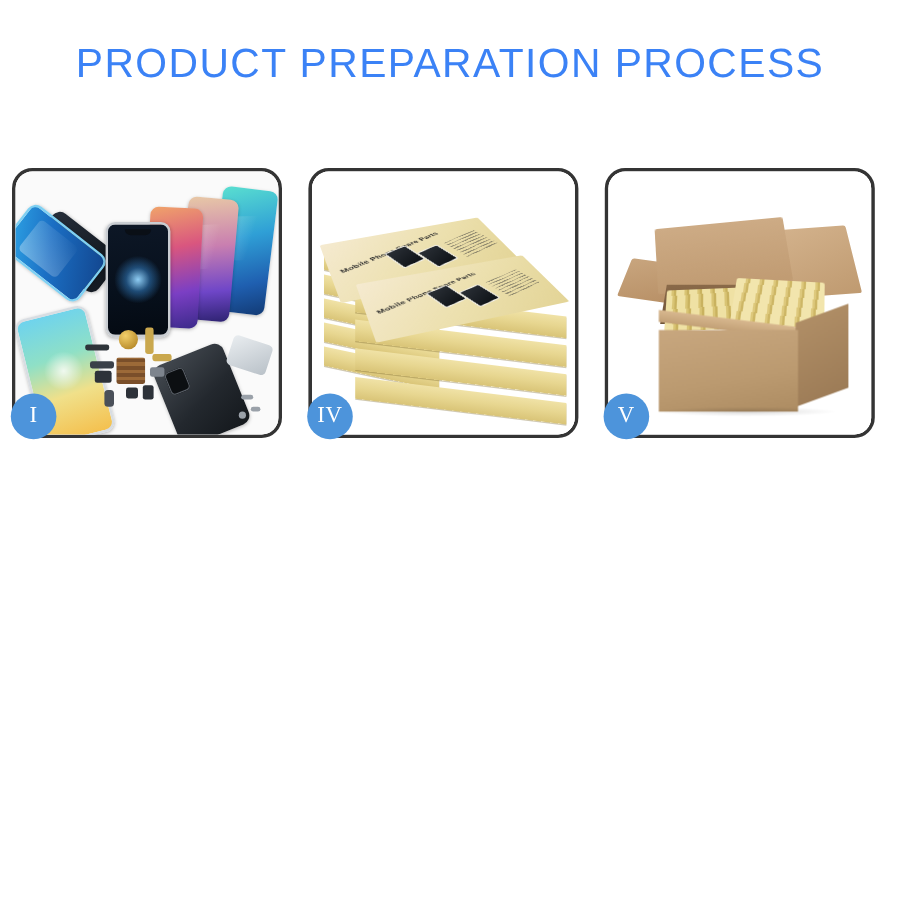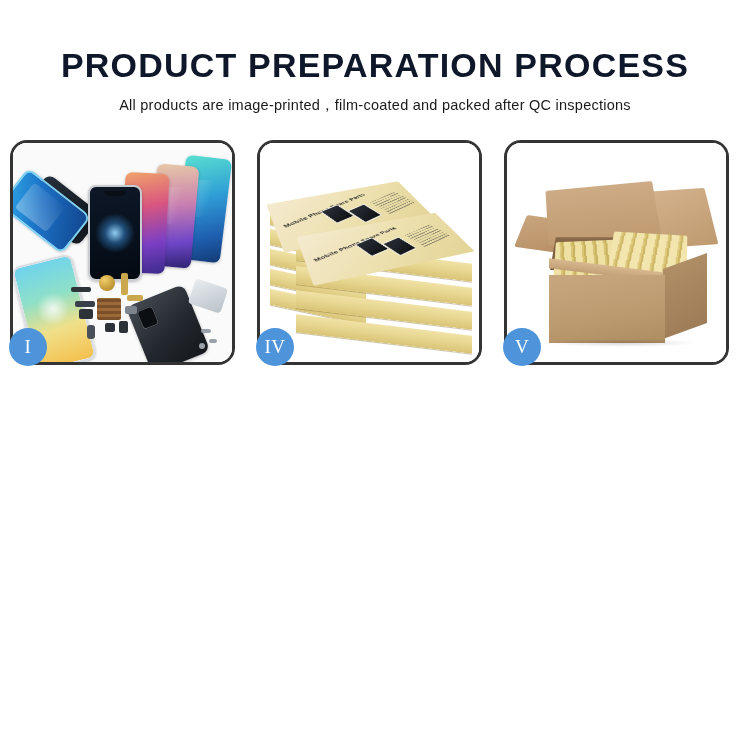--- a/index.html
+++ b/index.html
@@ -25,25 +25,25 @@
   }
 
   
   .header {
     padding-top: 34px;
     text-align: center;
   }
   .title {
     font-family: "Liberation Sans", sans-serif;
     font-size: 34px;
-    font-weight: 700;
+    font-weight: 400;
     letter-spacing: 1.2px;
-    color: #0f172a;
+    color: #3b82f6;
     line-height: 1.12;
-    margin: 12px;
+    margin: 0;
     white-space: nowrap;
   }
   .subtitle {
     font-family: "Liberation Sans", sans-serif;
     font-size: 14.5px;
     font-weight: 400;
     letter-spacing: 0.25px;
     color: #1a1a1a;
     margin: 12px 0 0 0;
     white-space: nowrap;
@@ -408,21 +408,20 @@
     background: radial-gradient(ellipse at center, rgba(0,0,0,0.13), rgba(0,0,0,0) 72%);
   }
 </style>
 </head>
 <body>
 
 <div class="page">
 
   <div class="header">
     <h1 class="title">PRODUCT PREPARATION PROCESS</h1>
-    <p class="subtitle">All products are image-printed，film-coated and packed after QC inspections</p>
   </div>
 
   <div class="grid">
 
     <div class="panel">
       <div class="panel-clip">
         <div class="scene-parts">
           <div class="ph ph-dark-under"></div>
           <div class="ph ph-blue-film"></div>
           <div class="ph ph-teal"></div>

